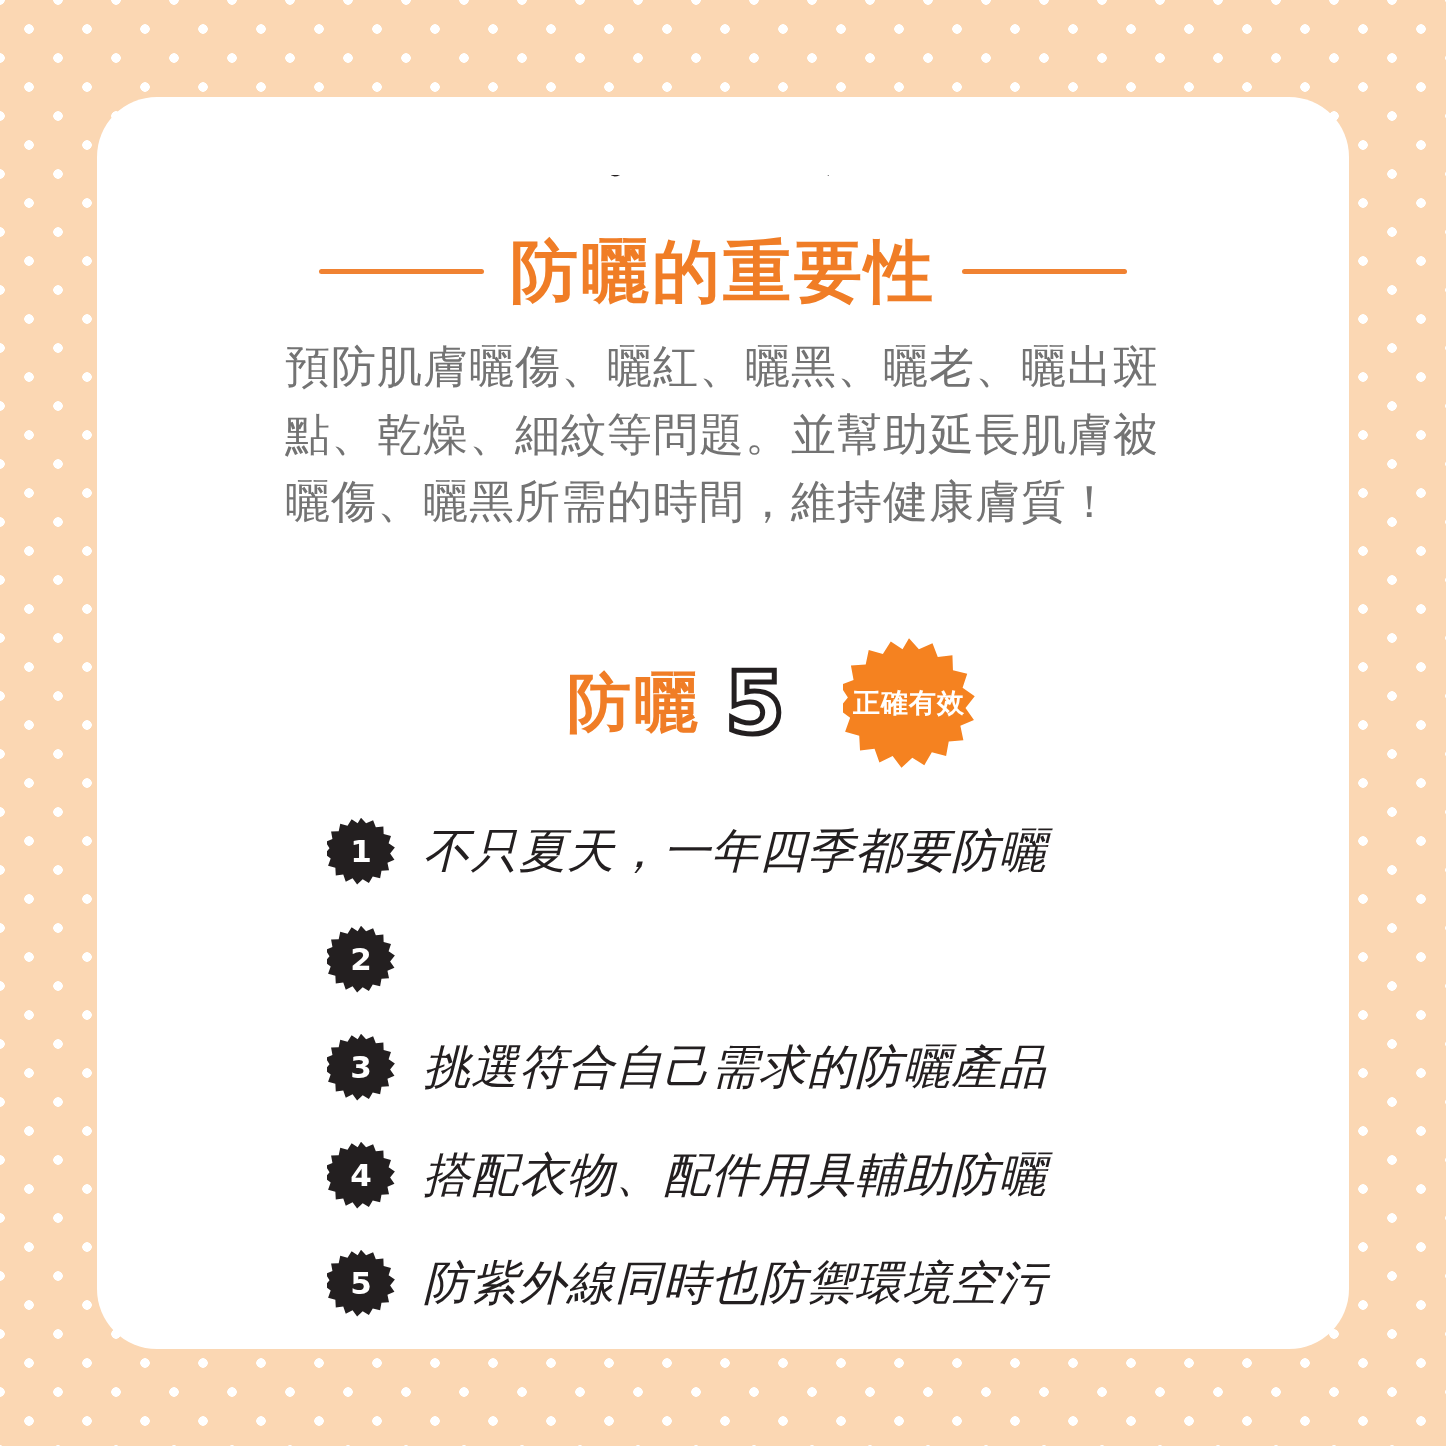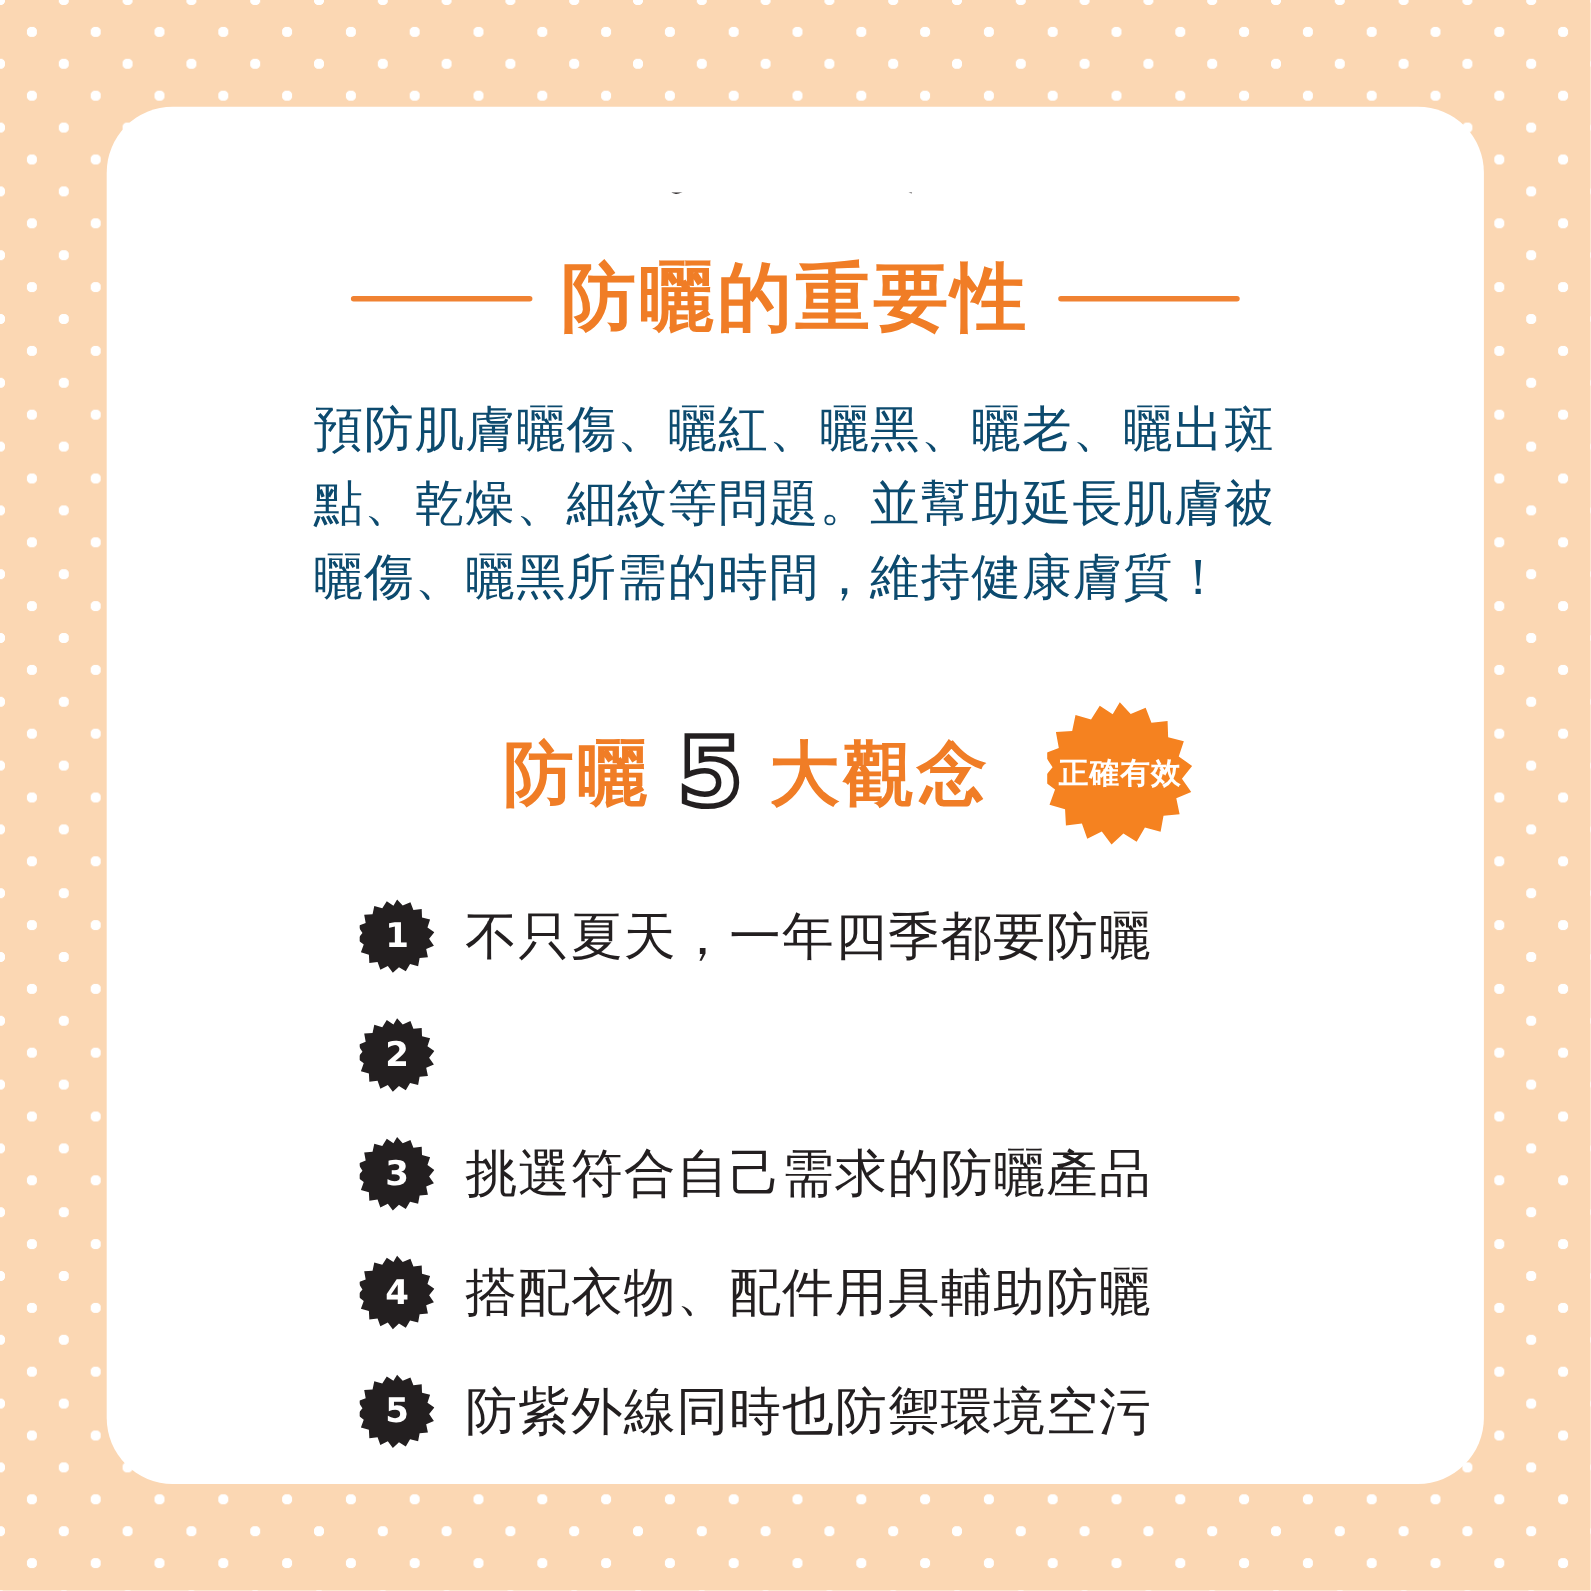--- a/index.html
+++ b/index.html
@@ -72,26 +72,26 @@
     font-weight: bold;
     color: #f07d26;
     letter-spacing: 3px;
     white-space: nowrap;
     line-height: 1;
   }
 
   
   .intro {
     position: absolute;
-    top: 259px;
+    top: 236px;
     left: 188px;
     width: 890px;
     font-size: 45px;
     line-height: 1.5;
-    color: #0c4a6e;
+    color: #737373;
     letter-spacing: 1px;
     font-weight: 500;
   }
 
   
   .section-head {
     position: absolute;
     top: 540px;
     left: 0;
     width: 100%;
@@ -170,20 +170,21 @@
     font-size: 31px;
     font-weight: bold;
     font-family: "DejaVu Sans", sans-serif;
   }
   .item-text {
     font-size: 47px;
     color: #231f20;
     letter-spacing: 1px;
     font-weight: 500;
     white-space: nowrap;
+    font-style: italic;
   }
 </style>
 </head>
 <body>
 
 <div class="card">
 
   <div class="eyebrow">
     <svg width="420" height="70" viewBox="0 0 420 70" aria-hidden="true">
       <defs>
@@ -199,21 +200,20 @@
     <div class="title-rule"></div>
     <div class="main-title">防曬的重要性</div>
     <div class="title-rule"></div>
   </div>
 
   <div class="intro">預防肌膚曬傷、曬紅、曬黑、曬老、曬出斑點、乾燥、細紋等問題。並幫助延長肌膚被曬傷、曬黑所需的時間，維持健康膚質！</div>
 
   <div class="section-head">
     <span class="sh-text">防曬</span>
     <span class="sh-num">5</span>
-    <span class="sh-text">大觀念</span>
     <div class="badge">
       <svg viewBox="0 0 100 100" aria-hidden="true">
         <polygon fill="#f58220" points="50,1 57.5,9.2 67.8,4.8 71.8,15.2 82.9,13.9 83.3,25.1 94.1,27.9 90.6,38.5 99.8,44.9 92.8,53.7 99.2,62.9 88.9,67.2 91.2,78.2 80.1,79.2 78.1,90.2 67.3,87.4 61.6,97.1 52.5,91.5 44.3,99.1 37.6,90.1 27.6,95.1 23.9,84.6 12.9,86 12.3,74.8 1.6,71.7 5.4,61.2 -3.5,54.5 3.7,45.9 -2.4,36.5 8,32.5 6,21.5 17.2,20.8 19.5,9.8 30.2,12.9 36.2,3.4 45.1,9.3"></polygon>
       </svg>
       <div class="badge-text">
         <span>正確</span>
         <span>有效</span>
       </div>
     </div>
   </div>

